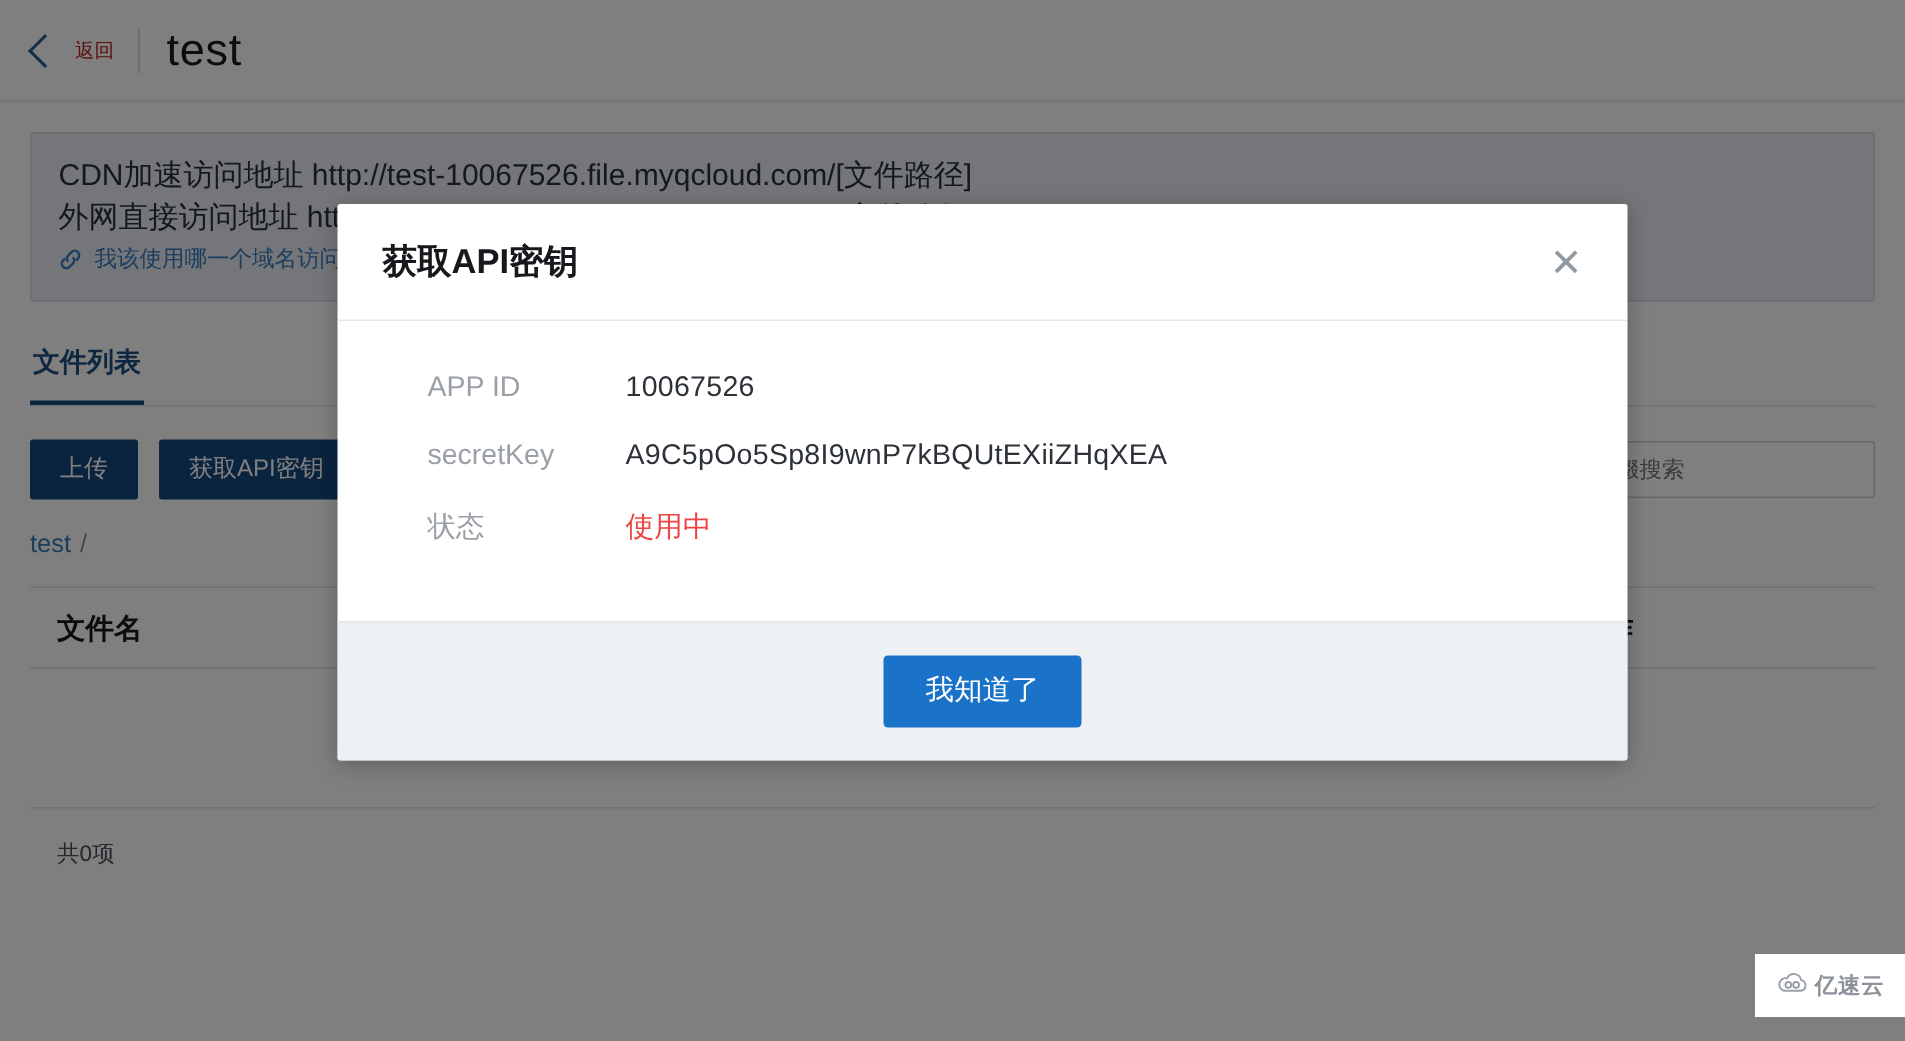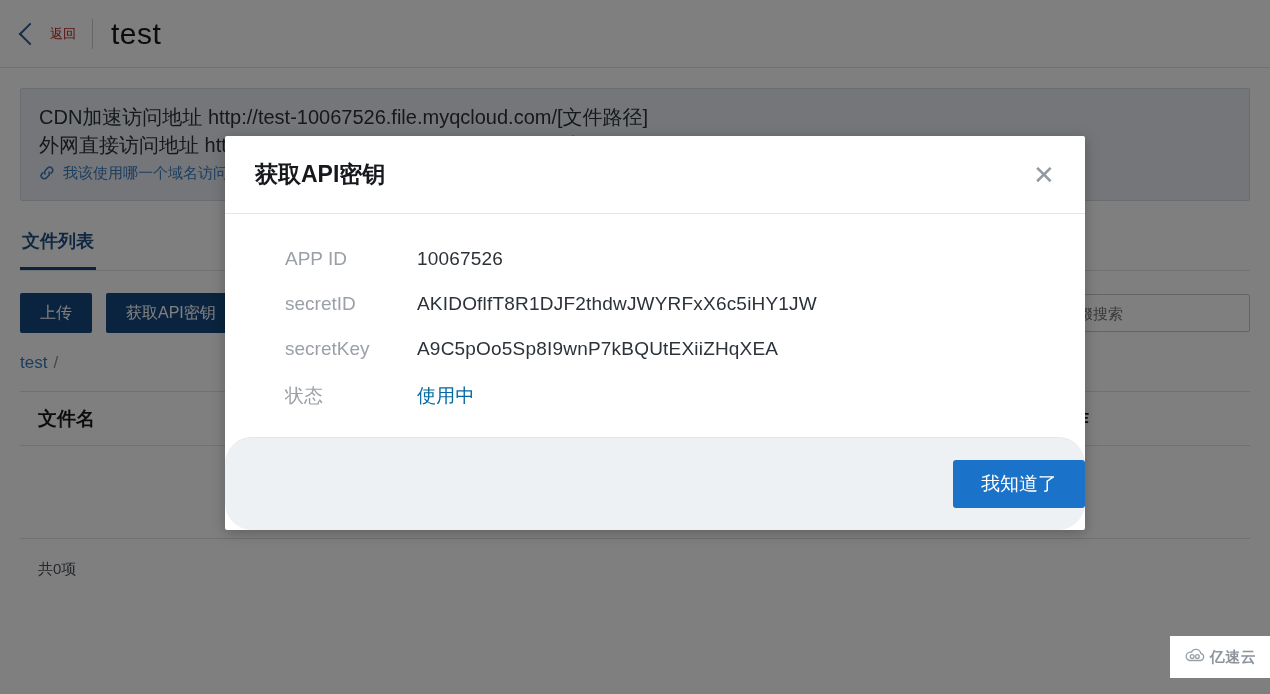--- a/index.html
+++ b/index.html
@@ -246,30 +246,29 @@
     width: 132px;
     flex: none;
     font-size: 19px;
     color: #9aa0a6;
   }
   .kv-value {
     font-size: 19px;
     color: #2c3238;
     letter-spacing: .2px;
   }
-  .kv-value.status { color: #0369a1; }
+  .kv-value.status { color: #ef4444; }
 
   .modal-footer {
     background: #eef1f4;
     border-top: 1px solid #e4e7ea;
     height: 92px;
     display: flex;
     align-items: center;
-    justify-content: flex-end;
-    border-radius: 27px;
+    justify-content: center;
   }
   .btn-ok {
     background: #1a73c8;
     color: #ffffff;
     border: none;
     border-radius: 3px;
     font-size: 19px;
     padding: 0 28px;
     height: 48px;
     line-height: 48px;
@@ -360,24 +359,20 @@
   <div class="modal-header">
     <div class="modal-title">获取API密钥</div>
     <div class="modal-close">✕</div>
   </div>
   <div class="modal-body">
     <div class="kv-row">
       <div class="kv-label">APP ID</div>
       <div class="kv-value">10067526</div>
     </div>
     <div class="kv-row">
-      <div class="kv-label">secretID</div>
-      <div class="kv-value">AKIDOflfT8R1DJF2thdwJWYRFxX6c5iHY1JW</div>
-    </div>
-    <div class="kv-row">
       <div class="kv-label">secretKey</div>
       <div class="kv-value">A9C5pOo5Sp8I9wnP7kBQUtEXiiZHqXEA</div>
     </div>
     <div class="kv-row">
       <div class="kv-label">状态</div>
       <div class="kv-value status">使用中</div>
     </div>
   </div>
   <div class="modal-footer">
     <button class="btn-ok">我知道了</button>

